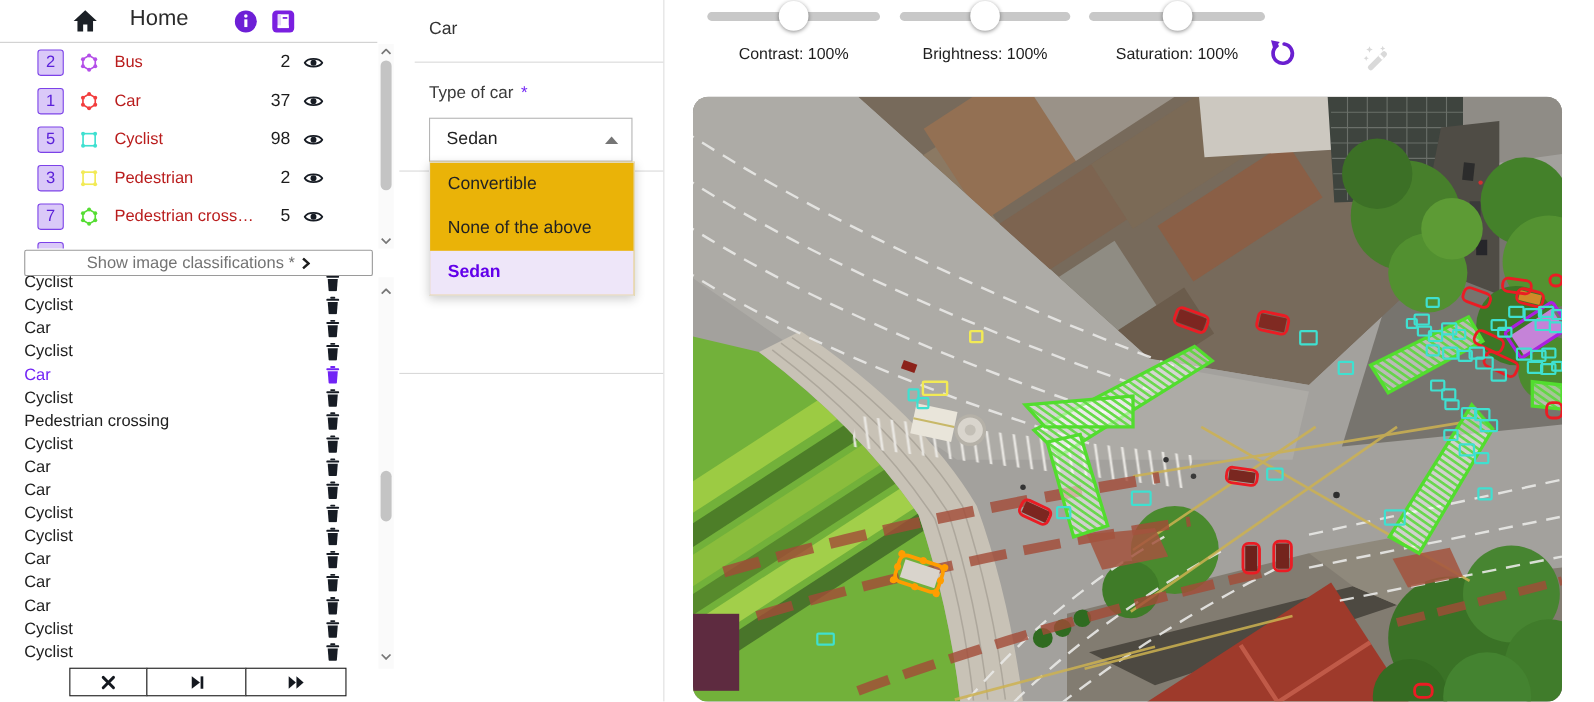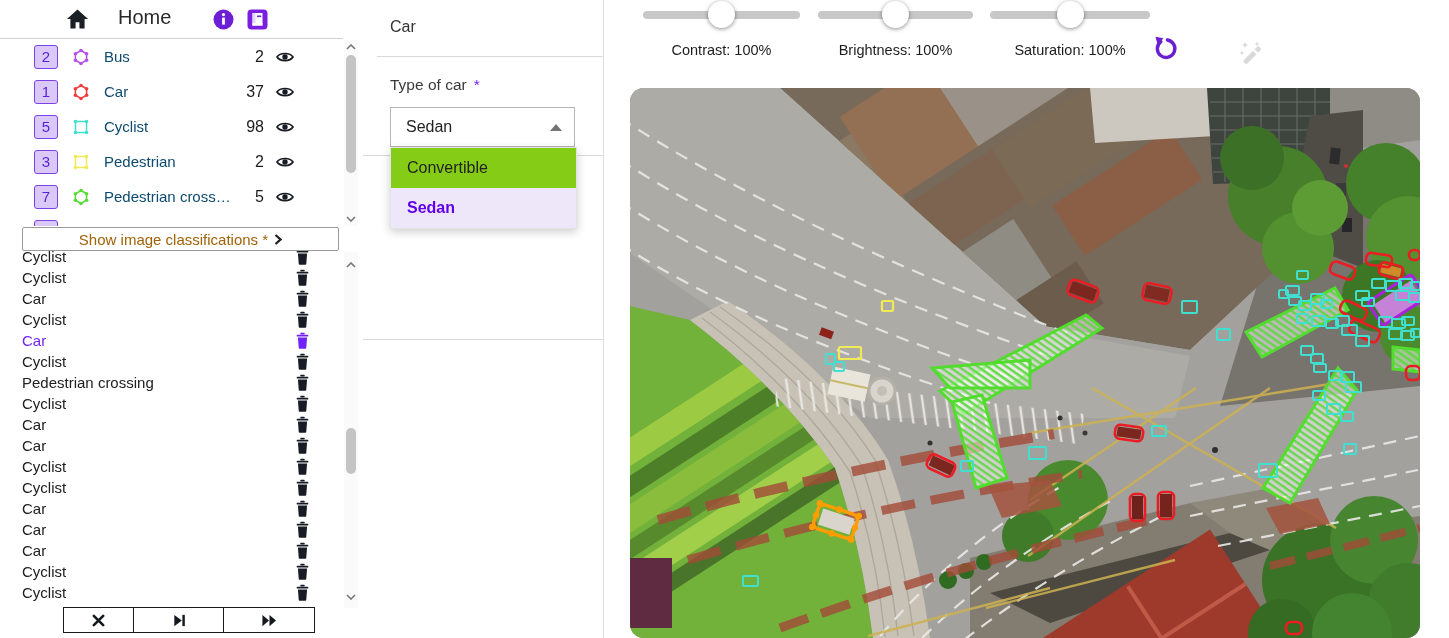--- a/index.html
+++ b/index.html
@@ -9,25 +9,25 @@
   .sb-header{position:absolute;left:0;top:0;width:343px;height:38px;border-bottom:1px solid #cfcfcf;background:#fff;z-index:4;}
   .home-ic{position:absolute;left:66px;top:8px;}
   .sb-title{position:absolute;left:118px;top:6px;font-size:20px;color:#2a2a2a;}
   .info-ic{position:absolute;left:213px;top:9px;}
   .book-ic{position:absolute;left:247px;top:9px;}
   #labels-list{position:absolute;left:0;top:39px;width:344px;height:187px;overflow:hidden;}
   .lab-row{height:35px;display:flex;align-items:center;padding-left:34px;padding-right:50px;}
   .badge{width:22px;height:22px;border:1.5px solid #7c42e8;background:#dac9f8;color:#5b21d9;
          border-radius:3px;display:flex;align-items:center;justify-content:center;font-size:15px;flex:none;}
   .lab-ic{margin-left:14px;flex:none;display:flex;}
-  .lab-name{margin-left:14px;font-size:15px;color:#0c4a6e;max-width:148px;white-space:nowrap;overflow:hidden;text-overflow:ellipsis;}
+  .lab-name{margin-left:14px;font-size:15px;color:#b91c1c;max-width:148px;white-space:nowrap;overflow:hidden;text-overflow:ellipsis;}
   .lab-count{margin-left:auto;min-width:30px;text-align:right;font-size:16px;color:#1c1c1c;}
   .eye{margin-left:12px;flex:none;display:flex;}
   .classif-btn{position:absolute;left:22px;top:227px;width:315px;height:22px;border:1px solid #9a9a9a;border-radius:2px;
-               background:#fff;display:flex;align-items:center;justify-content:center;font-size:15px;color:#a16207;z-index:5;}
+               background:#fff;display:flex;align-items:center;justify-content:center;font-size:15px;color:#737373;z-index:5;}
   .classif-btn svg{margin-left:6px;}
   #anno-list{position:absolute;left:0;top:246px;width:344px;height:362px;overflow:hidden;}
   .anno-row{height:21px;display:flex;align-items:center;justify-content:space-between;
             padding-left:22px;padding-right:34px;font-size:15px;color:#202020;}
   .anno-row.sel{color:#7123f5;}
   .anno-row .trash{display:flex;}
   
   .sbar{position:absolute;width:14px;background:#fafafa;}
   .sbar .thumb{position:absolute;left:2px;width:10px;background:#c4c4c4;border-radius:5px;}
   .sbar .arr{position:absolute;left:2px;width:10px;height:10px;display:flex;align-items:center;justify-content:center;}
@@ -39,21 +39,21 @@
   .form-title{position:absolute;left:390px;top:18px;font-size:16px;color:#333;}
   .fdiv1{position:absolute;left:377px;top:56px;width:226px;height:1px;background:#d9d9d9;}
   .fdiv2{position:absolute;left:363px;top:155px;width:240px;height:1px;background:#d9d9d9;z-index:1;}
   .fdiv3{position:absolute;left:363px;top:339px;width:240px;height:1px;background:#d9d9d9;z-index:1;}
   .field-label{position:absolute;left:390px;top:76px;font-size:15.5px;color:#3a3a3a;}
   .req{color:#7123f5;margin-left:7px;}
   .select-box{position:absolute;left:390px;top:107px;width:185px;height:40px;border:1px solid #b5b5b5;background:#fff;
               box-sizing:border-box;display:flex;align-items:center;font-size:16px;color:#222;padding-left:15px;z-index:2;}
   .caret-up{position:absolute;right:12px;width:0;height:0;border-left:6px solid transparent;
             border-right:6px solid transparent;border-bottom:7px solid #757575;}
-  .dropdown{position:absolute;left:390px;top:147px;width:185px;background:#84cc16;border:1px solid #e3e3e3;
+  .dropdown{position:absolute;left:390px;top:147px;width:185px;background:#eab308;border:1px solid #e3e3e3;
             box-shadow:0 3px 9px rgba(0,0,0,.2);z-index:6;}
   .opt{height:40px;display:flex;align-items:center;padding-left:16px;font-size:16px;color:#222;}
   .opt.sel{background:#eee6f9;color:#6200ea;font-weight:bold;}
   
   .track{position:absolute;top:11px;height:8px;background:#c8c8c8;border-radius:4px;}
   .thumb-s{position:absolute;top:1px;width:27px;height:27px;background:#fff;border-radius:50%;
            box-shadow:0 1px 4px rgba(0,0,0,.45);}
   .slabel{position:absolute;top:42px;font-size:14.5px;color:#1d1d1d;text-align:center;}
   .reset-btn{position:absolute;left:1152px;top:36px;display:flex;}
   .wand-btn{position:absolute;left:1237px;top:40px;display:flex;}
@@ -446,20 +446,21 @@
     <span>Type of car</span><span class="req">*</span>
   </div>
   <div class="select-box">
     <span>Sedan</span>
     <span class="caret-up"></span>
   </div>
   <div class="fdiv2"></div>
   <div class="fdiv3"></div>
   <div class="dropdown" id="dropdown">
       <div class="opt">Convertible</div>
+      <div class="opt">None of the above</div>
       <div class="opt sel">Sedan</div>
     </div>
 
   <div id="sliders">
       <div class="track" style="left:643px;width:157px;"></div>
       <div class="thumb-s" style="left:708px;"></div>
       <div class="slabel" style="left:623px;width:197px;">Contrast: 100%</div>
       <div class="track" style="left:818px;width:155px;"></div>
       <div class="thumb-s" style="left:882px;"></div>
       <div class="slabel" style="left:798px;width:195px;">Brightness: 100%</div>

